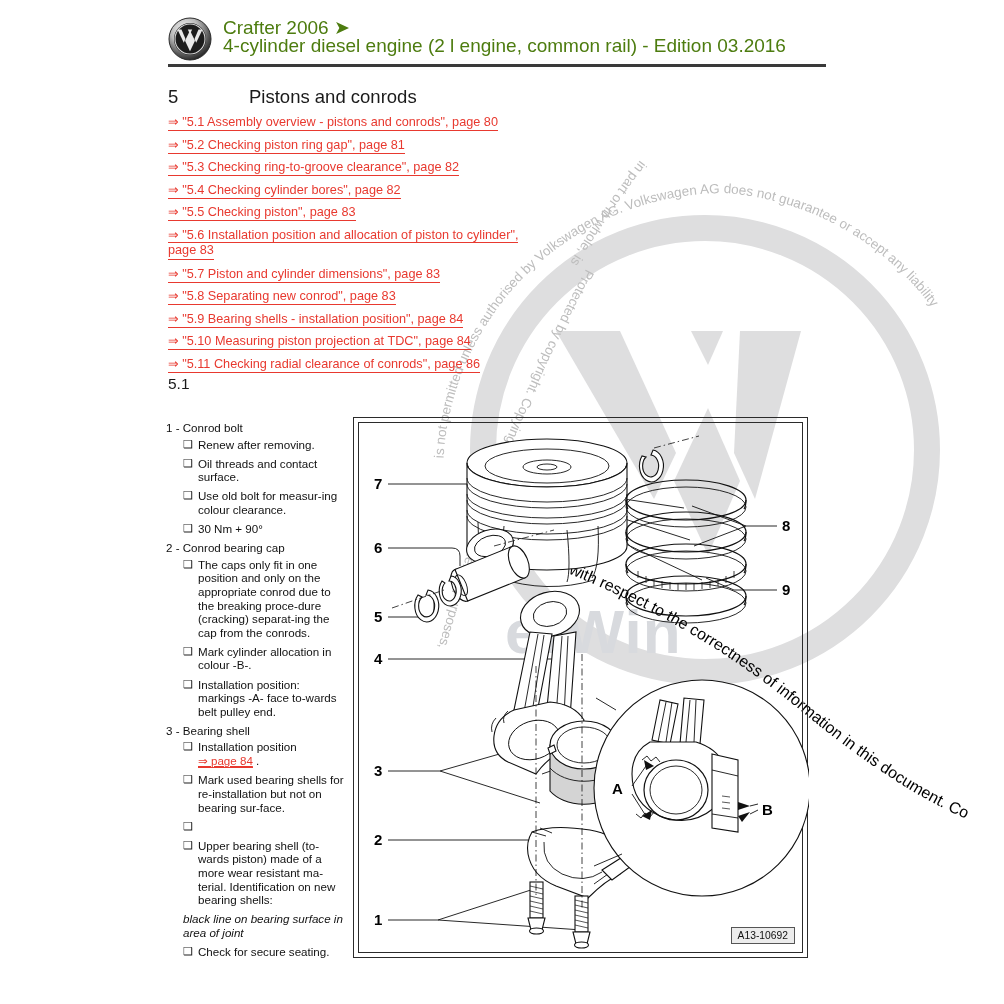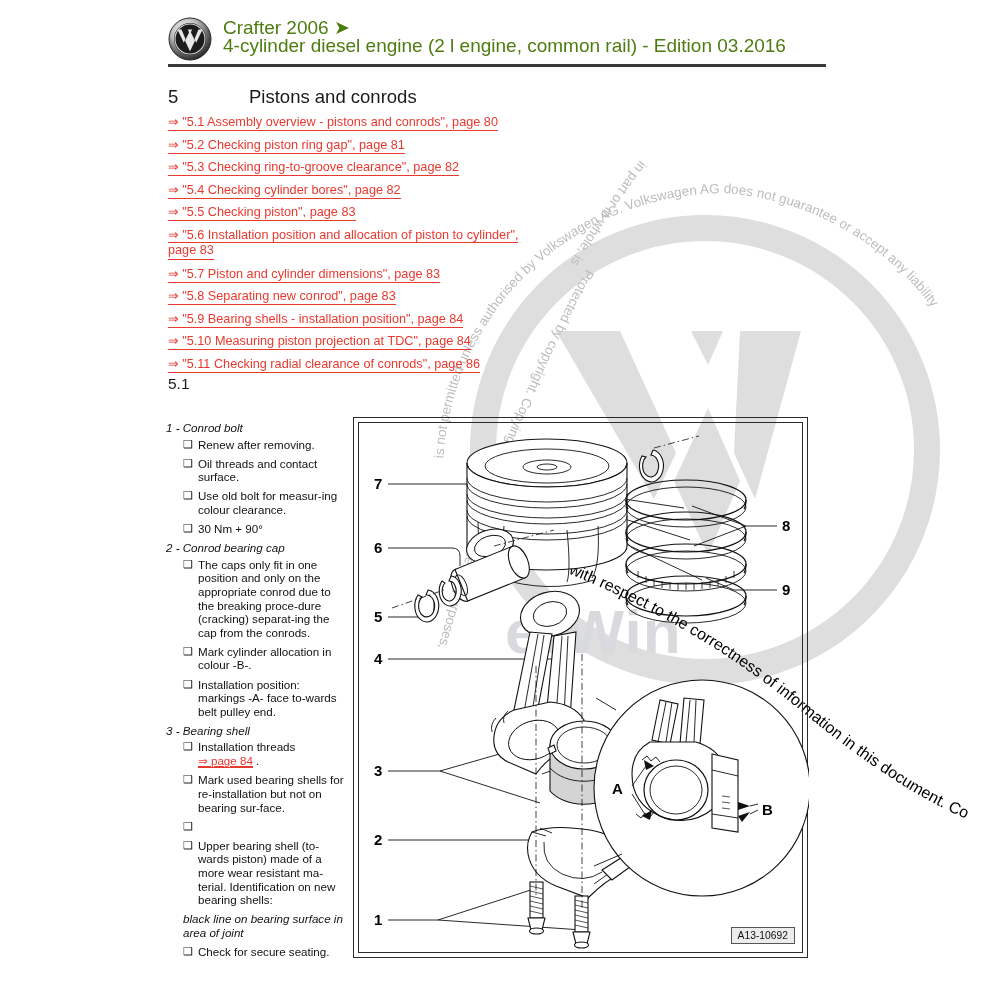--- a/index.html
+++ b/index.html
@@ -185,21 +185,20 @@
     top: 421px;
     width: 182px;
     font-size: 11.6px;
     line-height: 13.6px;
     color: #111;
   }
   .legend-group { margin-bottom: 2px; }
   .legend-head {
     margin-bottom: 3px;
     white-space: nowrap;
-    font-style: italic;
   }
   .legend-bullet-row {
     display: flex;
     margin-bottom: 5.5px;
     padding-left: 17px;
   }
   .bullet-box {
     flex: 0 0 15px;
     font-size: 11px;
     line-height: 13.6px;
@@ -407,21 +406,21 @@
       <div class="legend-bullet-row">
         <span class="bullet-box">❑</span>
         <span class="bullet-text">Installation position: markings -A- face to-wards belt pulley end.</span>
       </div>
     </div>
 
     <div class="legend-group">
       <div class="legend-head">3 - Bearing shell</div>
       <div class="legend-bullet-row">
         <span class="bullet-box">❑</span>
-        <span class="bullet-text"><span>Installation threads </span><br><a class="red-link" href="#">⇒ page 84</a><span> .</span></span>
+        <span class="bullet-text"><span>Installation position </span><br><a class="red-link" href="#">⇒ page 84</a><span> .</span></span>
       </div>
       <div class="legend-bullet-row">
         <span class="bullet-box">❑</span>
         <span class="bullet-text">Mark used bearing shells for re-installation but not on bearing sur-face.</span>
       </div>
       <div class="legend-bullet-row">
         <span class="bullet-box">❑</span>
       </div>
       <div class="legend-bullet-row">
         <span class="bullet-box">❑</span>

